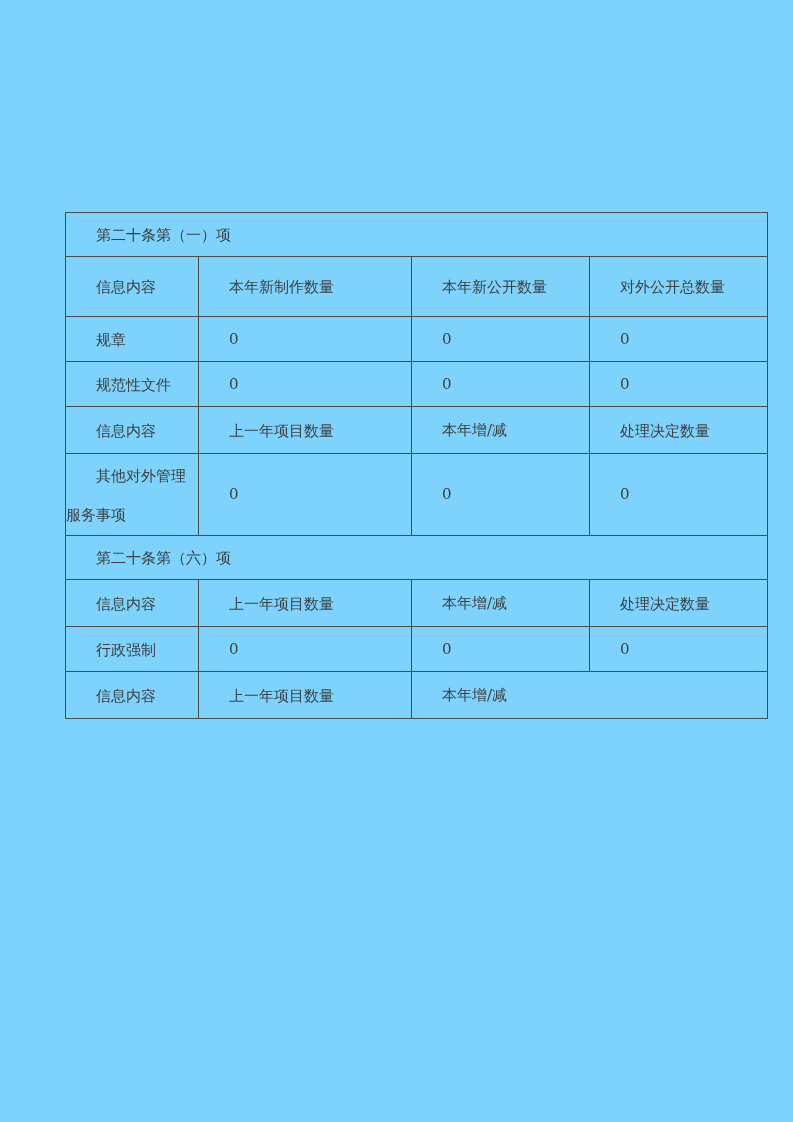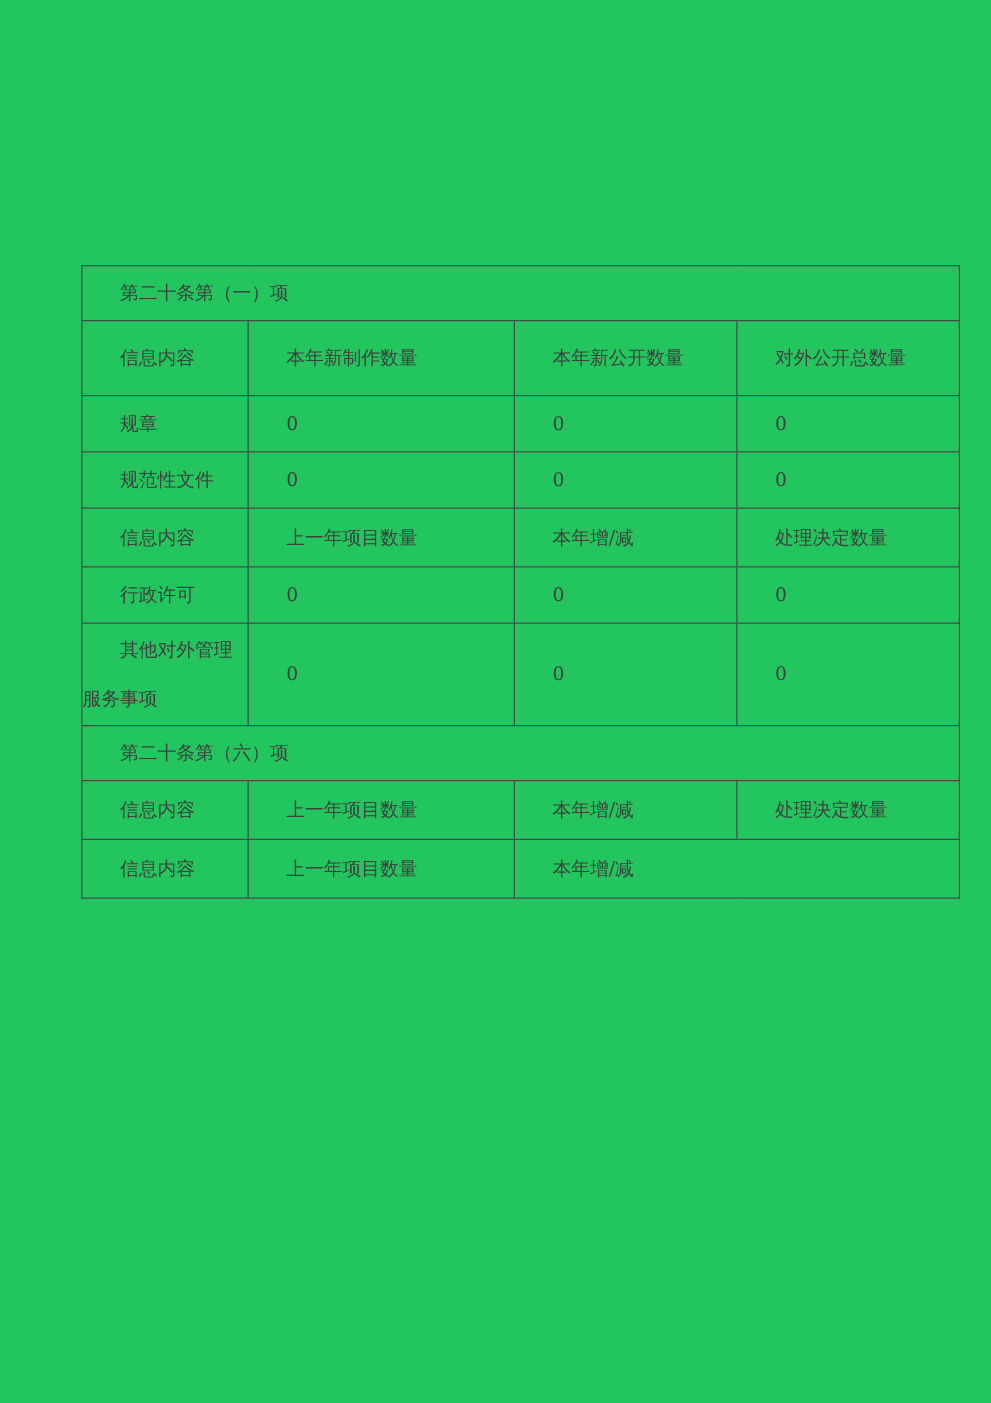--- a/index.html
+++ b/index.html
@@ -4,21 +4,21 @@
 <style>
   html, body {
     margin: 0;
     padding: 0;
     background: #ffffff;
   }
   .page {
     position: relative;
     width: 793px;
     height: 1122px;
-    background: #22c55e;
+    background: #7dd3fc;
     overflow: hidden;
     font-family: "Liberation Sans", sans-serif;
   }
   table.report {
     position: absolute;
     left: 65px;
     top: 212px;
     width: 702px;
     border-collapse: collapse;
     table-layout: fixed;
@@ -79,41 +79,41 @@
           <td class="value-cell">0</td>
           <td class="value-cell">0</td>
           <td class="value-cell">0</td>
         </tr>
         <tr class="head-row">
           <td class="head-cell">信息内容</td>
           <td class="head-cell">上一年项目数量</td>
           <td class="head-cell"><span>本年增</span><span class="serif">/减</span></td>
           <td class="head-cell">处理决定数量</td>
         </tr>
-        <tr class="data-row">
-          <td class="label-cell">行政许可</td>
-          <td class="value-cell">0</td>
-          <td class="value-cell">0</td>
-          <td class="value-cell">0</td>
-        </tr>
         <tr class="data-row tall">
           <td class="label-cell">其他对外管理服务事项</td>
           <td class="value-cell">0</td>
           <td class="value-cell">0</td>
           <td class="value-cell">0</td>
         </tr>
         <tr class="sec-row">
           <td colspan="4" class="sec-cell">第二十条第（六）项</td>
         </tr>
         <tr class="head-row">
           <td class="head-cell">信息内容</td>
           <td class="head-cell">上一年项目数量</td>
           <td class="head-cell"><span>本年增</span><span class="serif">/减</span></td>
           <td class="head-cell">处理决定数量</td>
         </tr>
+        <tr class="data-row">
+          <td class="label-cell">行政强制</td>
+          <td class="value-cell">0</td>
+          <td class="value-cell">0</td>
+          <td class="value-cell">0</td>
+        </tr>
         <tr class="head-row">
           <td class="head-cell">信息内容</td>
           <td class="head-cell">上一年项目数量</td>
           <td class="head-cell" colspan="2"><span>本年增</span><span class="serif">/减</span></td>
         </tr>
       </tbody>
   </table>
 </div>
 
 </body></html>

